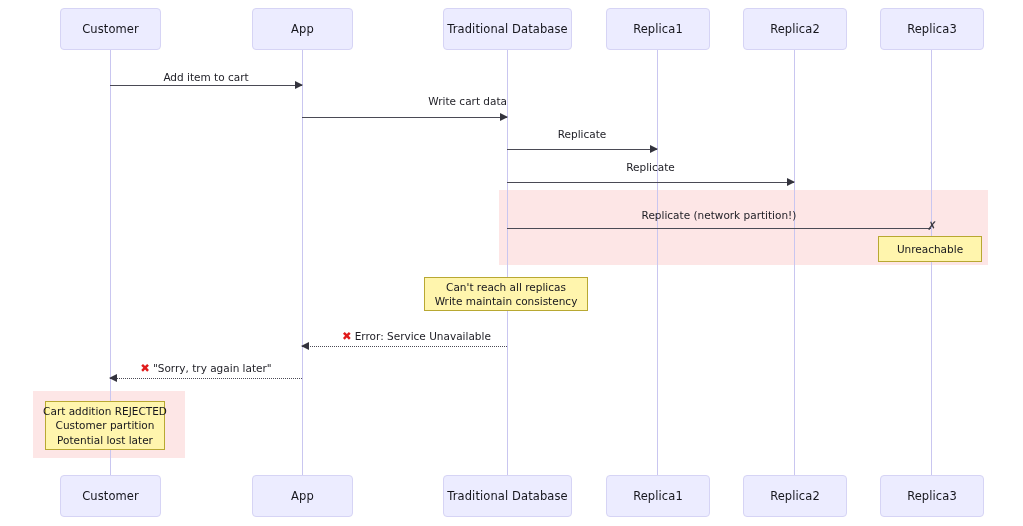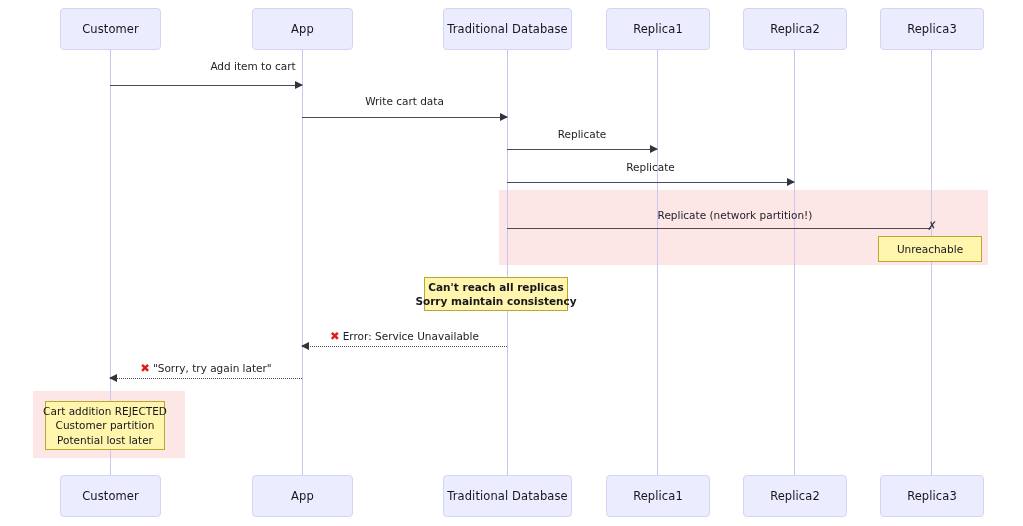--- a/index.html
+++ b/index.html
@@ -71,29 +71,29 @@
   <div class="lifeline" style="left:794px;top:50px;height:425px;"></div>
   <div class="lifeline" style="left:931px;top:50px;height:425px;"></div>
 
   <div class="pbox" style="left:60px;top:8px;width:101px;height:42px;">Customer</div>
   <div class="pbox" style="left:252px;top:8px;width:101px;height:42px;">App</div>
   <div class="pbox" style="left:443px;top:8px;width:129px;height:42px;">Traditional Database</div>
   <div class="pbox" style="left:606px;top:8px;width:104px;height:42px;">Replica1</div>
   <div class="pbox" style="left:743px;top:8px;width:104px;height:42px;">Replica2</div>
   <div class="pbox" style="left:880px;top:8px;width:104px;height:42px;">Replica3</div>
 
-  <div class="mlabel" style="left:110px;top:60px;width:192px;margin-left:47px;">
+  <div class="mlabel" style="left:110px;top:71px;width:192px;">
     <span>Add item to cart</span>
   </div>
   <div class="msg right" style="left:110px;top:85px;width:192px;">
     <div class="line"></div>
     <div class="head"></div>
   </div>
 
-  <div class="mlabel" style="left:302px;top:95px;width:205px;">
+  <div class="mlabel" style="left:302px;top:95px;width:205px;text-align:right;">
     <span>Write cart data</span>
   </div>
   <div class="msg right" style="left:302px;top:117px;width:205px;">
     <div class="line"></div>
     <div class="head"></div>
   </div>
 
   <div class="mlabel" style="left:507px;top:128px;width:150px;">
     <span>Replicate</span>
   </div>
@@ -103,51 +103,51 @@
   </div>
 
   <div class="mlabel" style="left:507px;top:161px;width:287px;">
     <span>Replicate</span>
   </div>
   <div class="msg right" style="left:507px;top:182px;width:287px;">
     <div class="line"></div>
     <div class="head"></div>
   </div>
 
-  <div class="mlabel" style="left:507px;top:209px;width:424px;margin-left:16px;">
+  <div class="mlabel" style="left:507px;top:209px;width:424px;">
     <span>Replicate (network partition!)</span>
   </div>
   <div class="msg right" style="left:507px;top:228px;width:424px;">
     <div class="line"></div>
     <div class="cross">✗</div>
   </div>
 
-  <div class="mlabel" style="left:302px;top:329px;width:205px;">
+  <div class="mlabel" style="left:302px;top:329px;width:205px;padding-left:12px;">
     <span class="xmark">✖</span><span>Error: Service Unavailable</span>
   </div>
   <div class="msg left dotted" style="left:302px;top:346px;width:205px;">
     <div class="line"></div>
     <div class="head"></div>
   </div>
 
   <div class="mlabel" style="left:110px;top:361px;width:192px;">
     <span class="xmark">✖</span><span>"Sorry, try again later"</span>
   </div>
   <div class="msg left dotted" style="left:110px;top:378px;width:192px;">
     <div class="line"></div>
     <div class="head"></div>
   </div>
 
   <div class="note" style="left:878px;top:236px;width:104px;height:26px;">
     <span>Unreachable</span>
   </div>
 
-  <div class="note" style="left:424px;top:277px;width:144px;height:34px;font-weight:bold;">
+  <div class="note" style="left:424px;top:277px;width:164px;height:34px;">
     <span>Can't reach all replicas</span>
-    <span>Sorry maintain consistency</span>
+    <span>Write maintain consistency</span>
   </div>
 
   <div class="note" style="left:45px;top:401px;width:120px;height:49px;">
     <span>Cart addition REJECTED</span>
     <span>Customer partition</span>
     <span>Potential lost later</span>
   </div>
 
   <div class="pbox" style="left:60px;top:475px;width:101px;height:42px;">Customer</div>
   <div class="pbox" style="left:252px;top:475px;width:101px;height:42px;">App</div>

